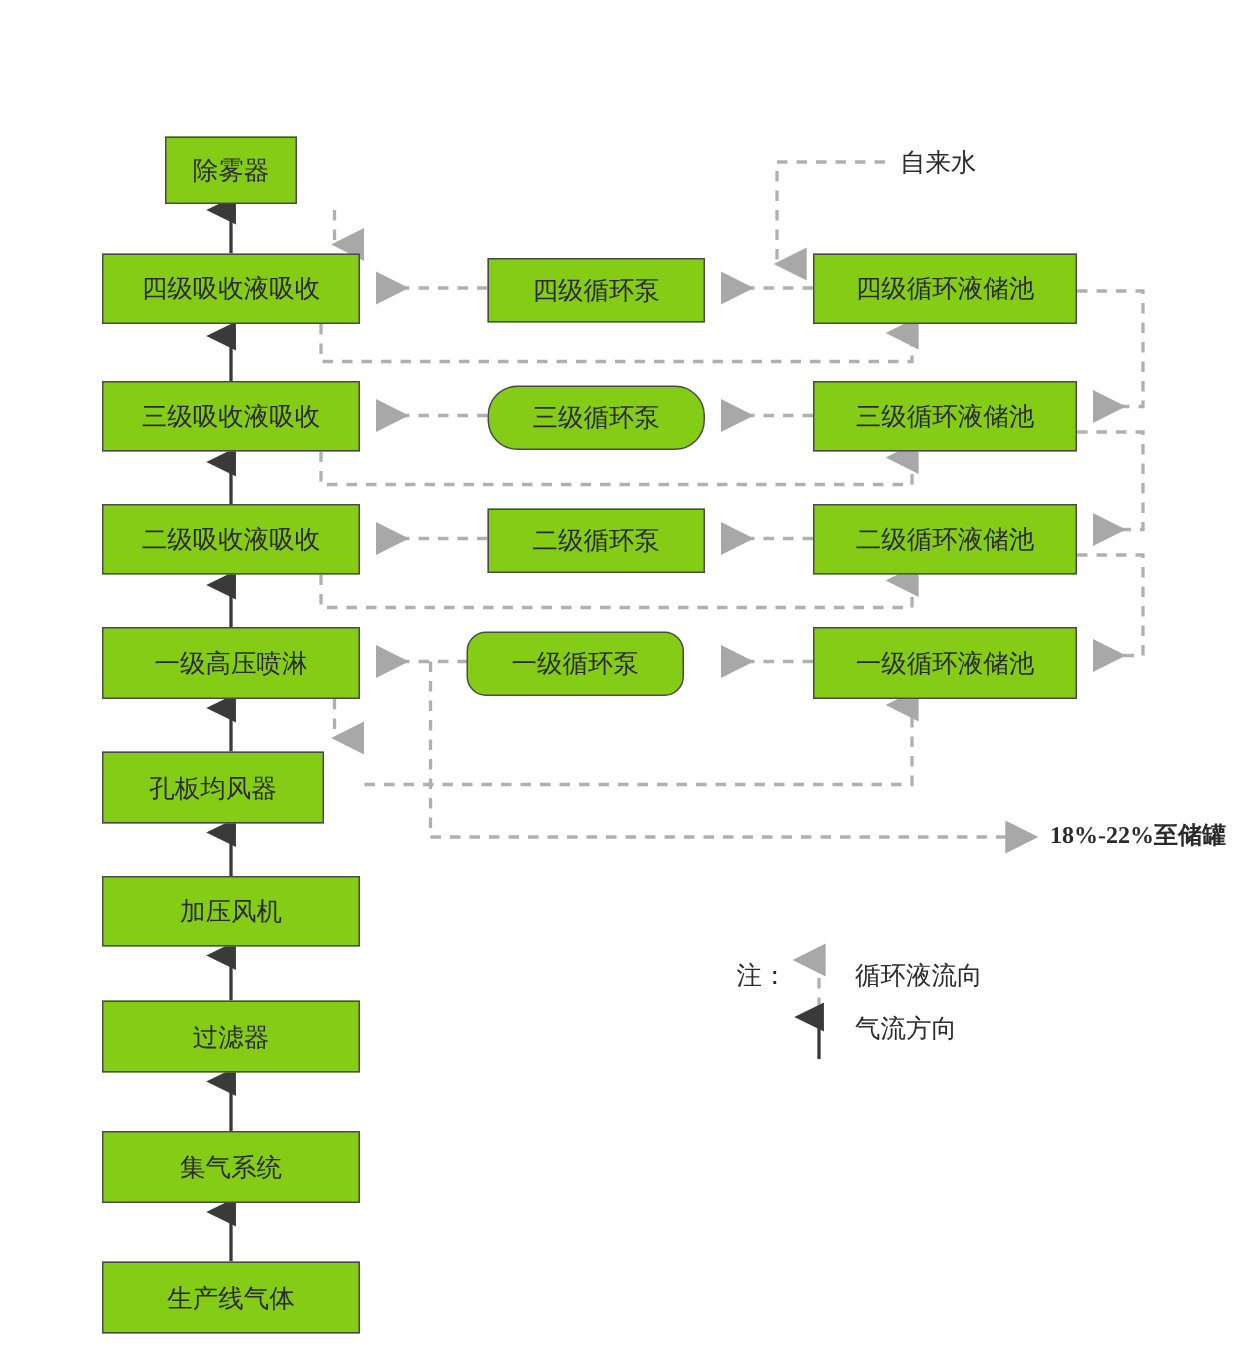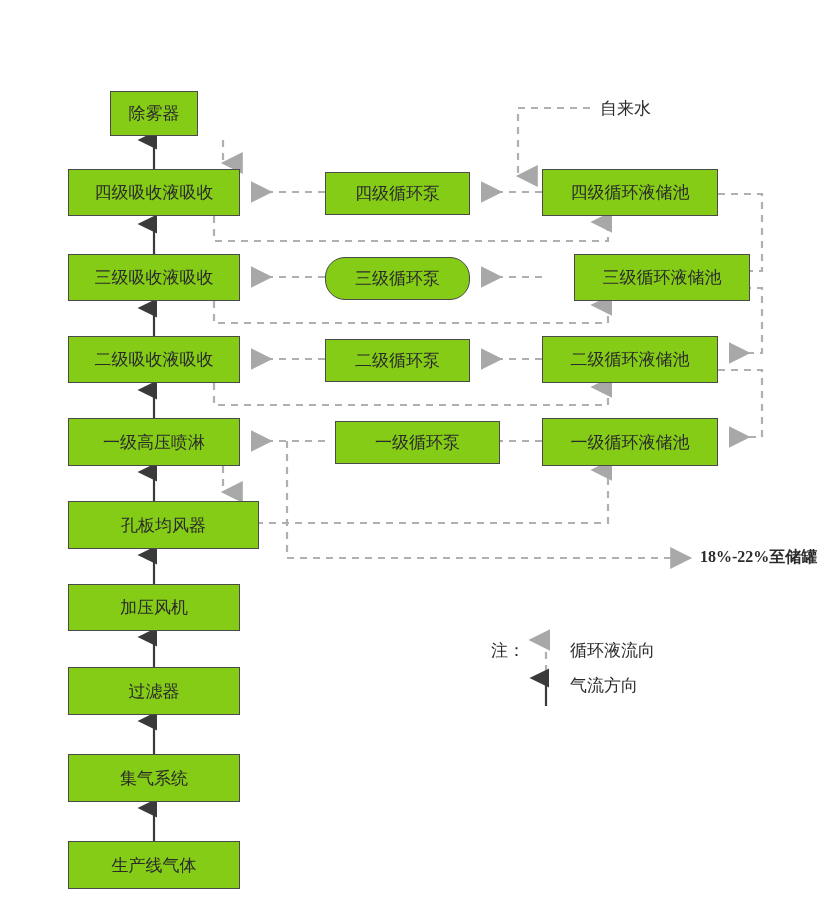--- a/index.html
+++ b/index.html
@@ -163,41 +163,41 @@
   <div class="node" style="left:110px;top:91px;width:88px;height:45px;">除雾器</div>
 
   <div class="node" style="left:68px;top:169px;width:172px;height:47px;">四级吸收液吸收</div>
 
   <div class="node" style="left:68px;top:336px;width:172px;height:47px;">二级吸收液吸收</div>
 
   <div class="node" style="left:68px;top:254px;width:172px;height:47px;">三级吸收液吸收</div>
 
   <div class="node" style="left:68px;top:418px;width:172px;height:48px;">一级高压喷淋</div>
 
-  <div class="node" style="left:68px;top:501px;width:191px;height:48px;">孔板均风器</div>
+  <div class="node" style="left:68px;top:501px;width:148px;height:48px;">孔板均风器</div>
 
   <div class="node" style="left:68px;top:584px;width:172px;height:47px;">加压风机</div>
 
   <div class="node" style="left:68px;top:667px;width:172px;height:48px;">过滤器</div>
 
   <div class="node" style="left:68px;top:754px;width:172px;height:48px;">集气系统</div>
 
   <div class="node" style="left:68px;top:841px;width:172px;height:48px;">生产线气体</div>
 
   <div class="node" style="left:325px;top:172px;width:145px;height:43px;">四级循环泵</div>
 
   <div class="node" style="left:325px;top:257px;width:145px;height:43px;border-radius:20px;">三级循环泵</div>
 
   <div class="node" style="left:325px;top:339px;width:145px;height:43px;">二级循环泵</div>
 
-  <div class="node" style="left:335px;top:421px;width:165px;height:43px;">一级循环泵</div>
+  <div class="node" style="left:311px;top:421px;width:145px;height:43px;border-radius:13px;">一级循环泵</div>
 
   <div class="node" style="left:542px;top:169px;width:176px;height:47px;">四级循环液储池</div>
 
-  <div class="node" style="left:542px;top:254px;width:176px;height:47px;margin-left:32px;">三级循环液储池</div>
+  <div class="node" style="left:542px;top:254px;width:176px;height:47px;">三级循环液储池</div>
 
   <div class="node" style="left:542px;top:336px;width:176px;height:47px;">二级循环液储池</div>
 
   <div class="node" style="left:542px;top:418px;width:176px;height:48px;">一级循环液储池</div>
 
   <div class="free-label" style="left:600px;top:97px;">自来水</div>
 
   <div class="free-label label-bold" style="left:700px;top:547px;font-size:16px;">18%-22%至储罐</div>
 
   <div class="legend-text" style="left:491px;top:639px;">注：</div>

